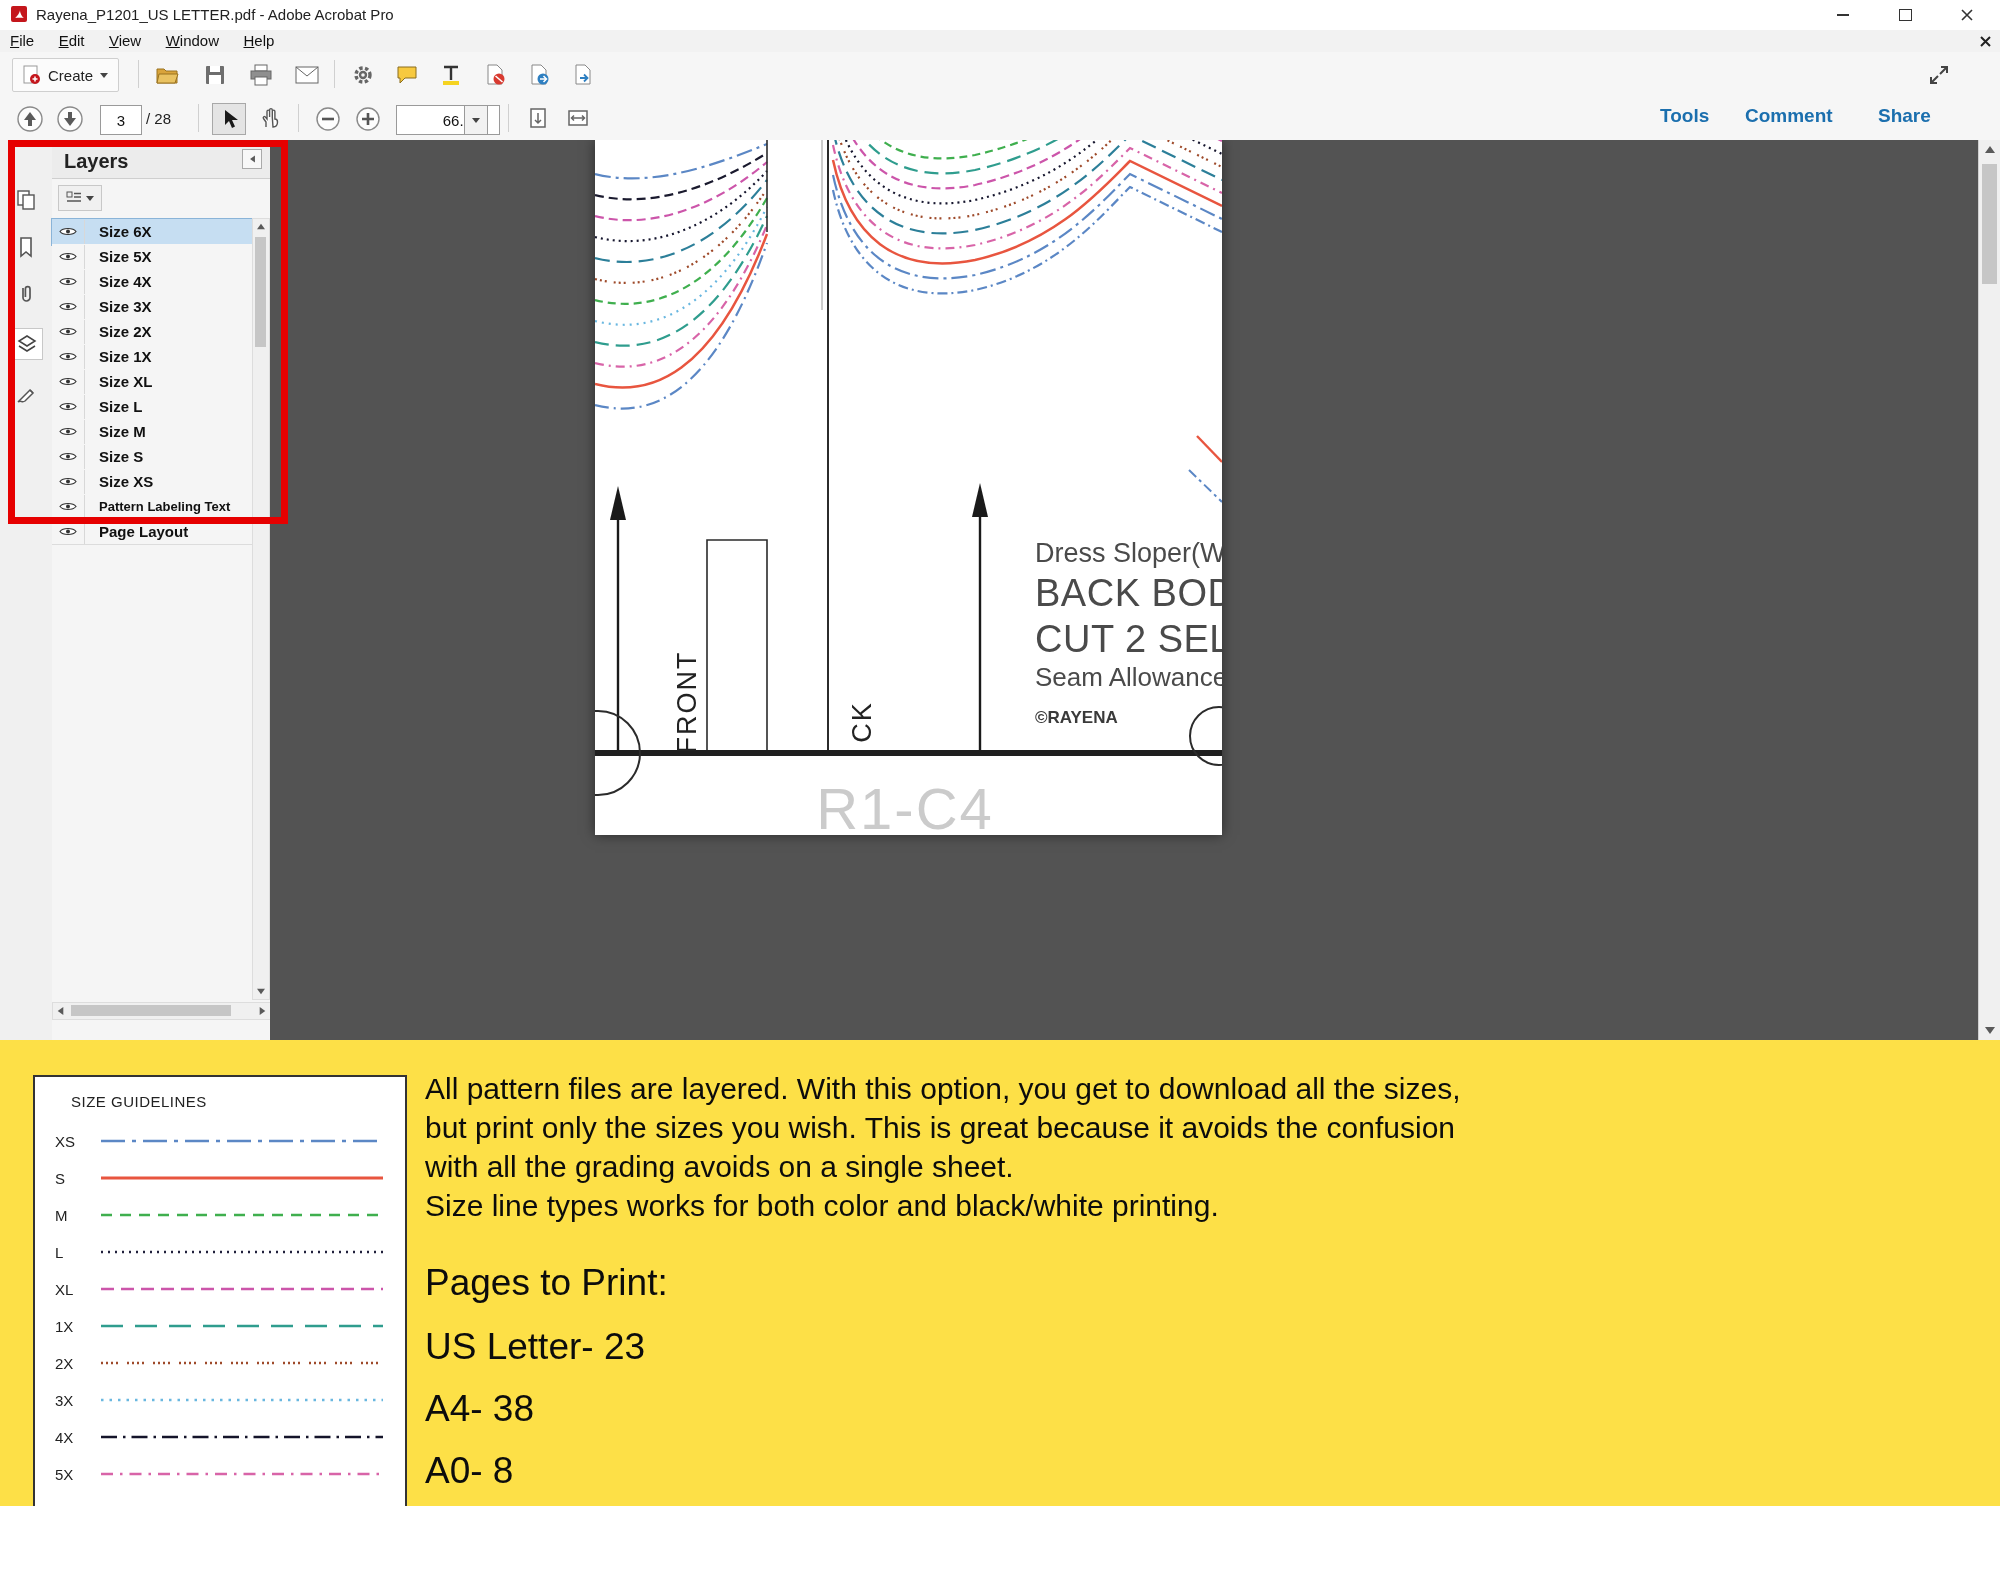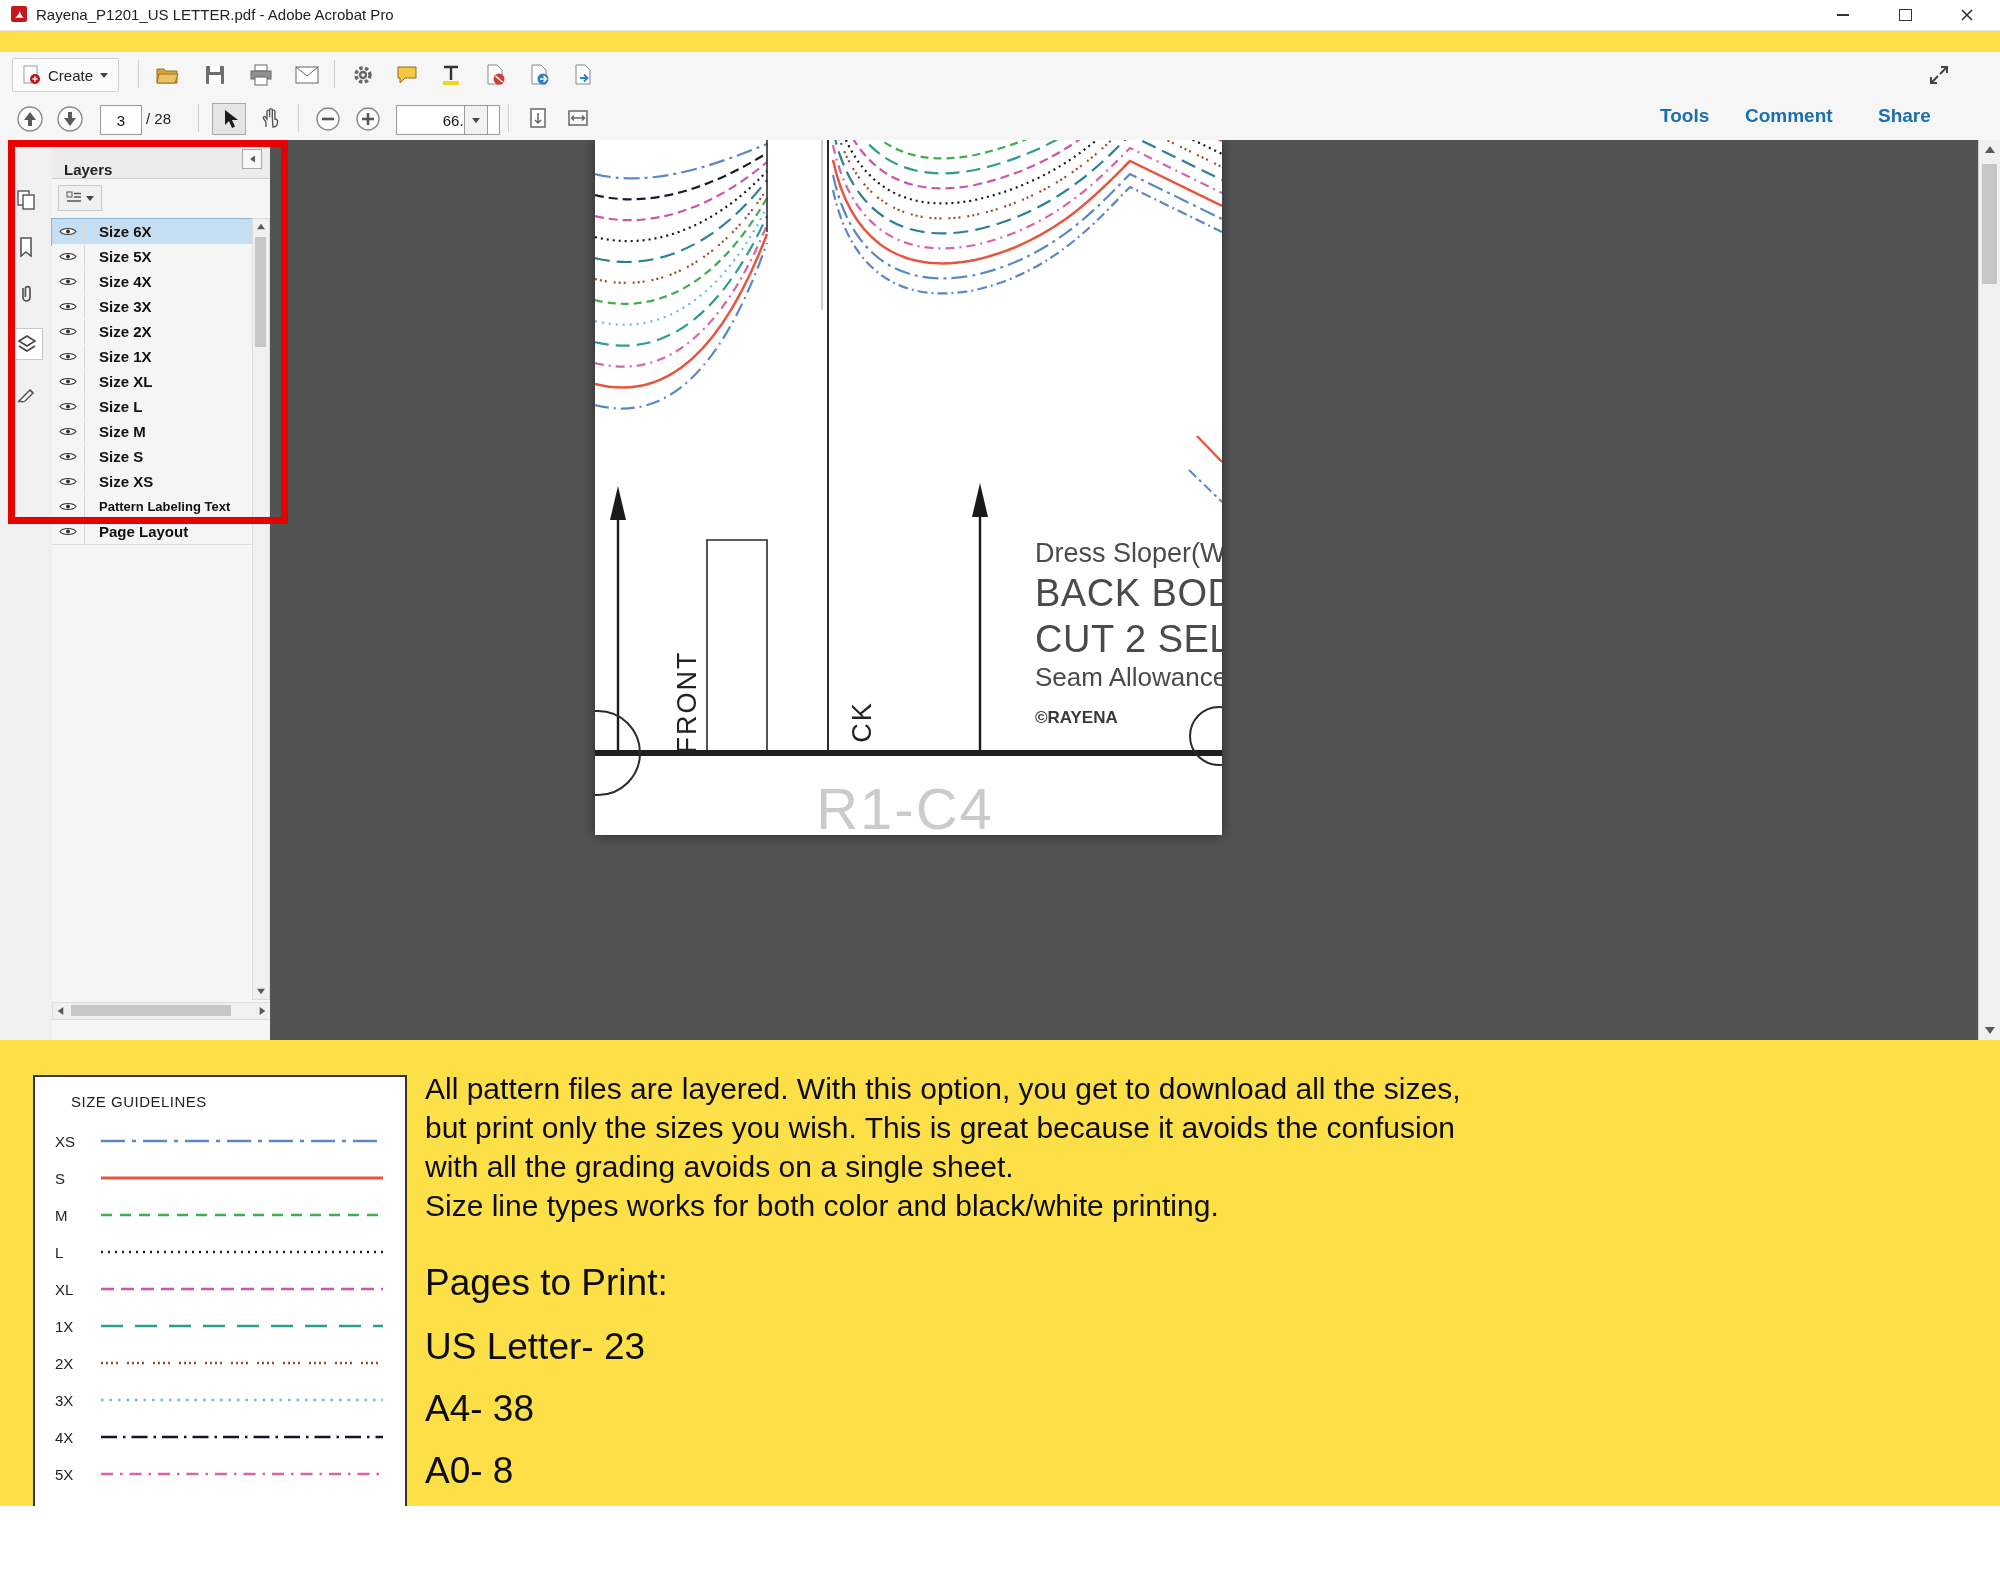--- a/index.html
+++ b/index.html
@@ -24,21 +24,21 @@
   .tri-left{width:0;height:0;border-top:5px solid transparent;border-bottom:5px solid transparent;border-right:7px solid #5a5a5a;}
   .tri-right{width:0;height:0;border-top:5px solid transparent;border-bottom:5px solid transparent;border-left:7px solid #5a5a5a;}
   .navlink{top:8px;font-size:19px;font-weight:600;color:#1b6fae;cursor:pointer;}
   .numbox{height:26px;border:1px solid #9a9a9a;background:#fff;font-size:15px;text-align:center;font-family:"Liberation Sans",sans-serif;color:#111;}
   
   .leftrail{left:0;top:140px;width:52px;height:900px;background:#f0f0f0;border-right:1px solid #cfcfcf;}
   .railicon{left:11px;width:30px;height:30px;display:flex;align-items:center;justify-content:center;}
   .railicon.sel{background:#ffffff;border:1px solid #c8c8c8;}
   .layerspanel{left:52px;top:140px;width:218px;height:900px;background:#f5f5f5;border-right:1px solid #b5b5b5;}
   .panelheader{left:0;top:0;width:218px;height:38px;background:#ececec;border-bottom:1px solid #cfcfcf;}
-  .panelheader .lbl{position:absolute;left:12px;top:21px;font-size:15px;font-weight:700;color:#222;}
+  .panelheader .lbl{position:absolute;left:12px;top:10px;font-size:20px;font-weight:700;color:#222;}
   .collapsebtn{position:absolute;right:8px;top:9px;width:18px;height:18px;border:1px solid #aaa;background:#f8f8f8;display:flex;align-items:center;justify-content:center;}
   .optsbtn{left:6px;top:45px;width:42px;height:24px;border:1px solid #c8c8c8;background:#f0f0f0;display:flex;align-items:center;justify-content:center;gap:4px;}
   .layer-row{left:0;width:200px;height:25px;display:flex;align-items:center;border-bottom:1px solid #dcdcdc;background:#f5f5f5;}
   .layer-row .eye-cell{width:32px;height:24px;display:flex;align-items:center;justify-content:center;border-right:1px solid #d8d8d8;}
   .layer-row .layer-label{padding-left:14px;font-size:15px;font-weight:700;color:#111;white-space:nowrap;}
   .layer-row.selected{background:#c6def2;outline:1px solid #8ab4d8;}
   .scrolltrack{background:#f0f0f0;border:1px solid #ddd;}
   .scrollthumb{background:#c6c6c6;}
   
   .docarea{left:270px;top:140px;width:1708px;height:900px;background:#535353;overflow:hidden;}
@@ -71,20 +71,30 @@
     <div class="abs winbtn" style="left:1876px">
         <div style="width:11px;height:10px;border:1.5px solid #333"></div>
       </div>
     <div class="abs winbtn" style="left:1938px">
         <svg width="12" height="12">
           <path d="M1 1 L11 11 M11 1 L1 11" stroke="#333" stroke-width="1.6"></path>
         </svg>
       </div>
   </div>
 
+  <div class="abs menubar">
+    <span class="menu-item">File</span>
+    <span class="menu-item">Edit</span>
+    <span class="menu-item">View</span>
+    <span class="menu-item">Window</span>
+    <span class="menu-item">Help</span>
+    <svg class="abs" style="left:1980px;top:6px" width="11" height="11">
+        <path d="M1 1 L10 10 M10 1 L1 10" stroke="#222" stroke-width="2"></path>
+      </svg>
+  </div>
 
   <div class="abs toolbar1">
     <div class="abs createbtn">
       <svg width="18" height="20">
           <rect x="1" y="1" width="13" height="17" fill="#fff" stroke="#999"></rect>
           <circle cx="12" cy="14" r="5" fill="#c4161c"></circle>
           <path d="M12 11.5v5M9.5 14h5" stroke="#fff" stroke-width="1.5"></path>
         </svg>
       <span>Create</span>
       <div class="caret"></div>

